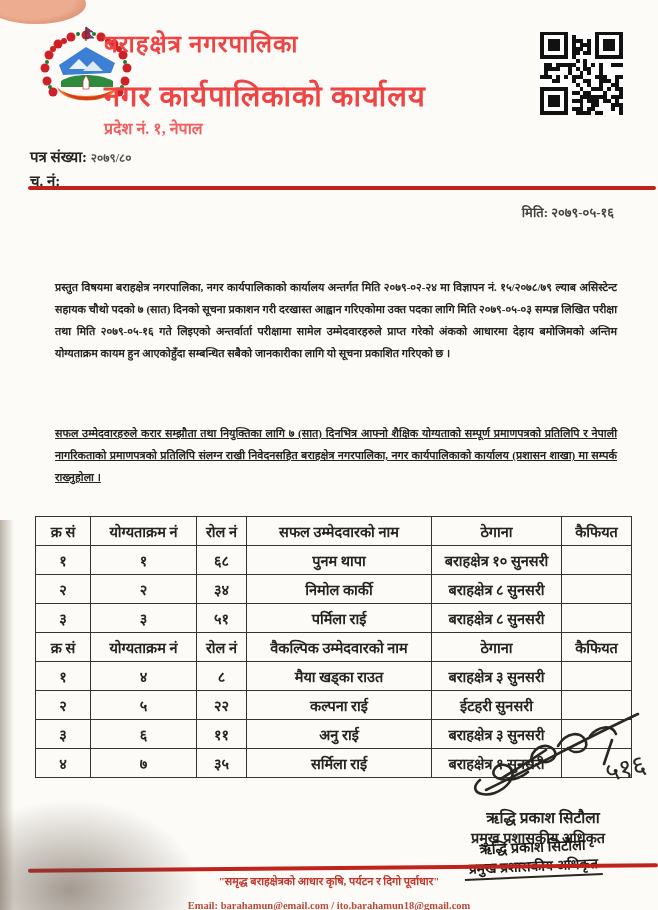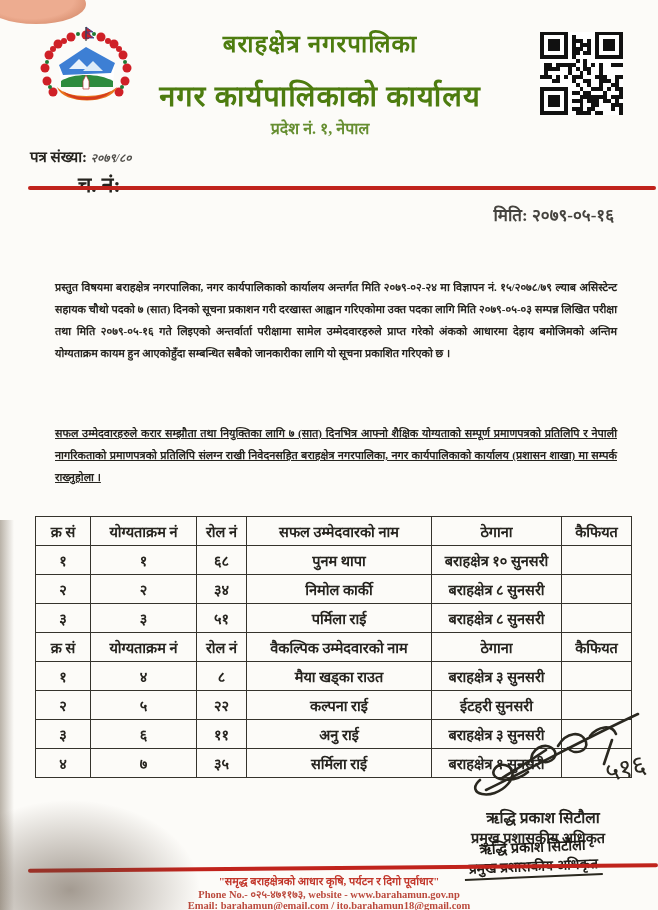--- a/index.html
+++ b/index.html
@@ -11,32 +11,32 @@
   }
   
   .edge-left{position:absolute;left:0;top:520px;width:14px;height:390px;
     background:linear-gradient(90deg,#b9b2a8,rgba(250,249,246,0));data:;}
   .shadow-bl{position:absolute;left:-60px;bottom:-70px;width:260px;height:180px;
     background:radial-gradient(closest-side,rgba(90,75,60,.55),rgba(90,75,60,0));}
   .finger{position:absolute;left:-14px;top:-16px;width:100px;height:40px;border-radius:50%;
     background:radial-gradient(ellipse at 45% 40%,#edac90 55%,#d88f70 80%,#c57a5c 100%);}
   
   .logo{position:absolute;left:33px;top:25px;width:106px;height:98px;}
-  .head-text{position:absolute;left:120px;top:26px;width:400px;text-align:center;color:#4d7c0f;}
+  .head-text{position:absolute;left:104px;top:26px;width:400px;text-align:left;color:#ef4444;}
   .muni{font-size:24px;font-weight:bold;letter-spacing:1px;}
   .office{font-size:29px;font-weight:bold;margin-top:16px;letter-spacing:1px;}
   .addr{font-size:12px;font-weight:bold;margin-top:8px;opacity:.85;}
   .prov{font-size:16px;font-weight:bold;margin-top:3px;opacity:.85;}
   .qr{position:absolute;left:540px;top:31px;width:83px;height:84px;}
   .qr svg{width:100%;height:100%;shape-rendering:crispEdges;}
   
   .refno{position:absolute;left:30px;top:146px;font-size:15px;font-weight:bold;}
-  .chno{position:absolute;left:30px;top:170px;font-size:21px;font-weight:bold;margin-left:48px;}
+  .chno{position:absolute;left:30px;top:170px;font-size:15px;font-weight:bold;}
   .rule-top{position:absolute;left:28px;top:186px;width:628px;height:4px;background:#c0231c;border-radius:2px;}
-  .date{position:absolute;right:44px;top:203px;font-size:17px;font-weight:bold;opacity:.85;}
+  .date{position:absolute;right:44px;top:203px;font-size:13px;font-weight:bold;opacity:.85;}
   .subject{position:absolute;left:0;top:236px;width:100%;text-align:center;font-size:16.5px;font-weight:bold;}
   
   .para{position:absolute;left:55px;width:562px;font-size:11px;font-weight:600;
     line-height:22px;text-align:justify;}
   .p1{top:276px;}
   .p2{top:422px;text-decoration:underline;}
   
   .result-table{position:absolute;left:35px;top:516px;border-collapse:collapse;table-layout:fixed;
     width:596px;font-size:14.5px;font-weight:600;}
   .result-table td,.result-table th{border:1.6px solid #35332c;padding:2px 4px;height:24px;
@@ -255,21 +255,21 @@
         <rect x="14" y="0" width="7" height="7" fill="#111"></rect>
         <rect x="15" y="1" width="5" height="5" fill="#fff"></rect>
         <rect x="16" y="2" width="3" height="3" fill="#111"></rect>
         <rect x="0" y="14" width="7" height="7" fill="#111"></rect>
         <rect x="1" y="15" width="5" height="5" fill="#fff"></rect>
         <rect x="2" y="16" width="3" height="3" fill="#111"></rect>
       </svg></div>
 
   <div class="refno">
     <span>पत्र संख्या:</span>
-    <span style="font-size:12px;opacity:.8;font-style:italic;">२०७९/८०</span>
+    <span style="font-size:12px;opacity:.8;">२०७९/८०</span>
   </div>
   <div class="chno">च. नं:</div>
   <div class="rule-top"></div>
   <div class="date">
     <span>मिति:</span>
     <span>२०७९-०५-१६</span>
   </div>
 
 
   <div class="para p1">प्रस्तुत विषयमा बराहक्षेत्र नगरपालिका, नगर कार्यपालिकाको कार्यालय अन्तर्गत मिति २०७९-०२-२४ मा विज्ञापन नं. १५/२०७८/७९ ल्याब असिस्टेन्ट सहायक चौथो पदको ७ (सात) दिनको सूचना प्रकाशन गरी दरखास्त आह्वान गरिएकोमा उक्त पदका लागि मिति २०७९-०५-०३ सम्पन्न लिखित परीक्षा तथा मिति २०७९-०५-१६ गते लिइएको अन्तर्वार्ता परीक्षामा सामेल उम्मेदवारहरुले प्राप्त गरेको अंकको आधारमा देहाय बमोजिमको अन्तिम योग्यताक्रम कायम हुन आएकोहुँदा सम्बन्धित सबैको जानकारीका लागि यो सूचना प्रकाशित गरिएको छ ।</div>
@@ -376,18 +376,17 @@
   <div class="sig-name">ऋद्धि प्रकाश सिटौला</div>
   <div class="sig-title">प्रमुख प्रशासकीय अधिकृत</div>
 
   <div class="stamp">
     <div class="s1">ऋद्धि प्रकाश सिटौला</div>
     <div><span class="s2">प्रमुख प्रशासकीय अधिकृत</span></div>
   </div>
 
   <div class="rule-bottom"></div>
   <div class="motto">"समृद्ध बराहक्षेत्रको आधार कृषि, पर्यटन र दिगो पूर्वाधार"</div>
-  <div class="phone">Phone No.- ०२५-४७११७३, website - www.barahamun.gov.np</div>
   <div class="email">Email: barahamun@email.com / ito.barahamun18@gmail.com</div>
 
   <div class="edge-left"></div>
   <div class="shadow-bl"></div>
 </div>
 
 </body></html>

